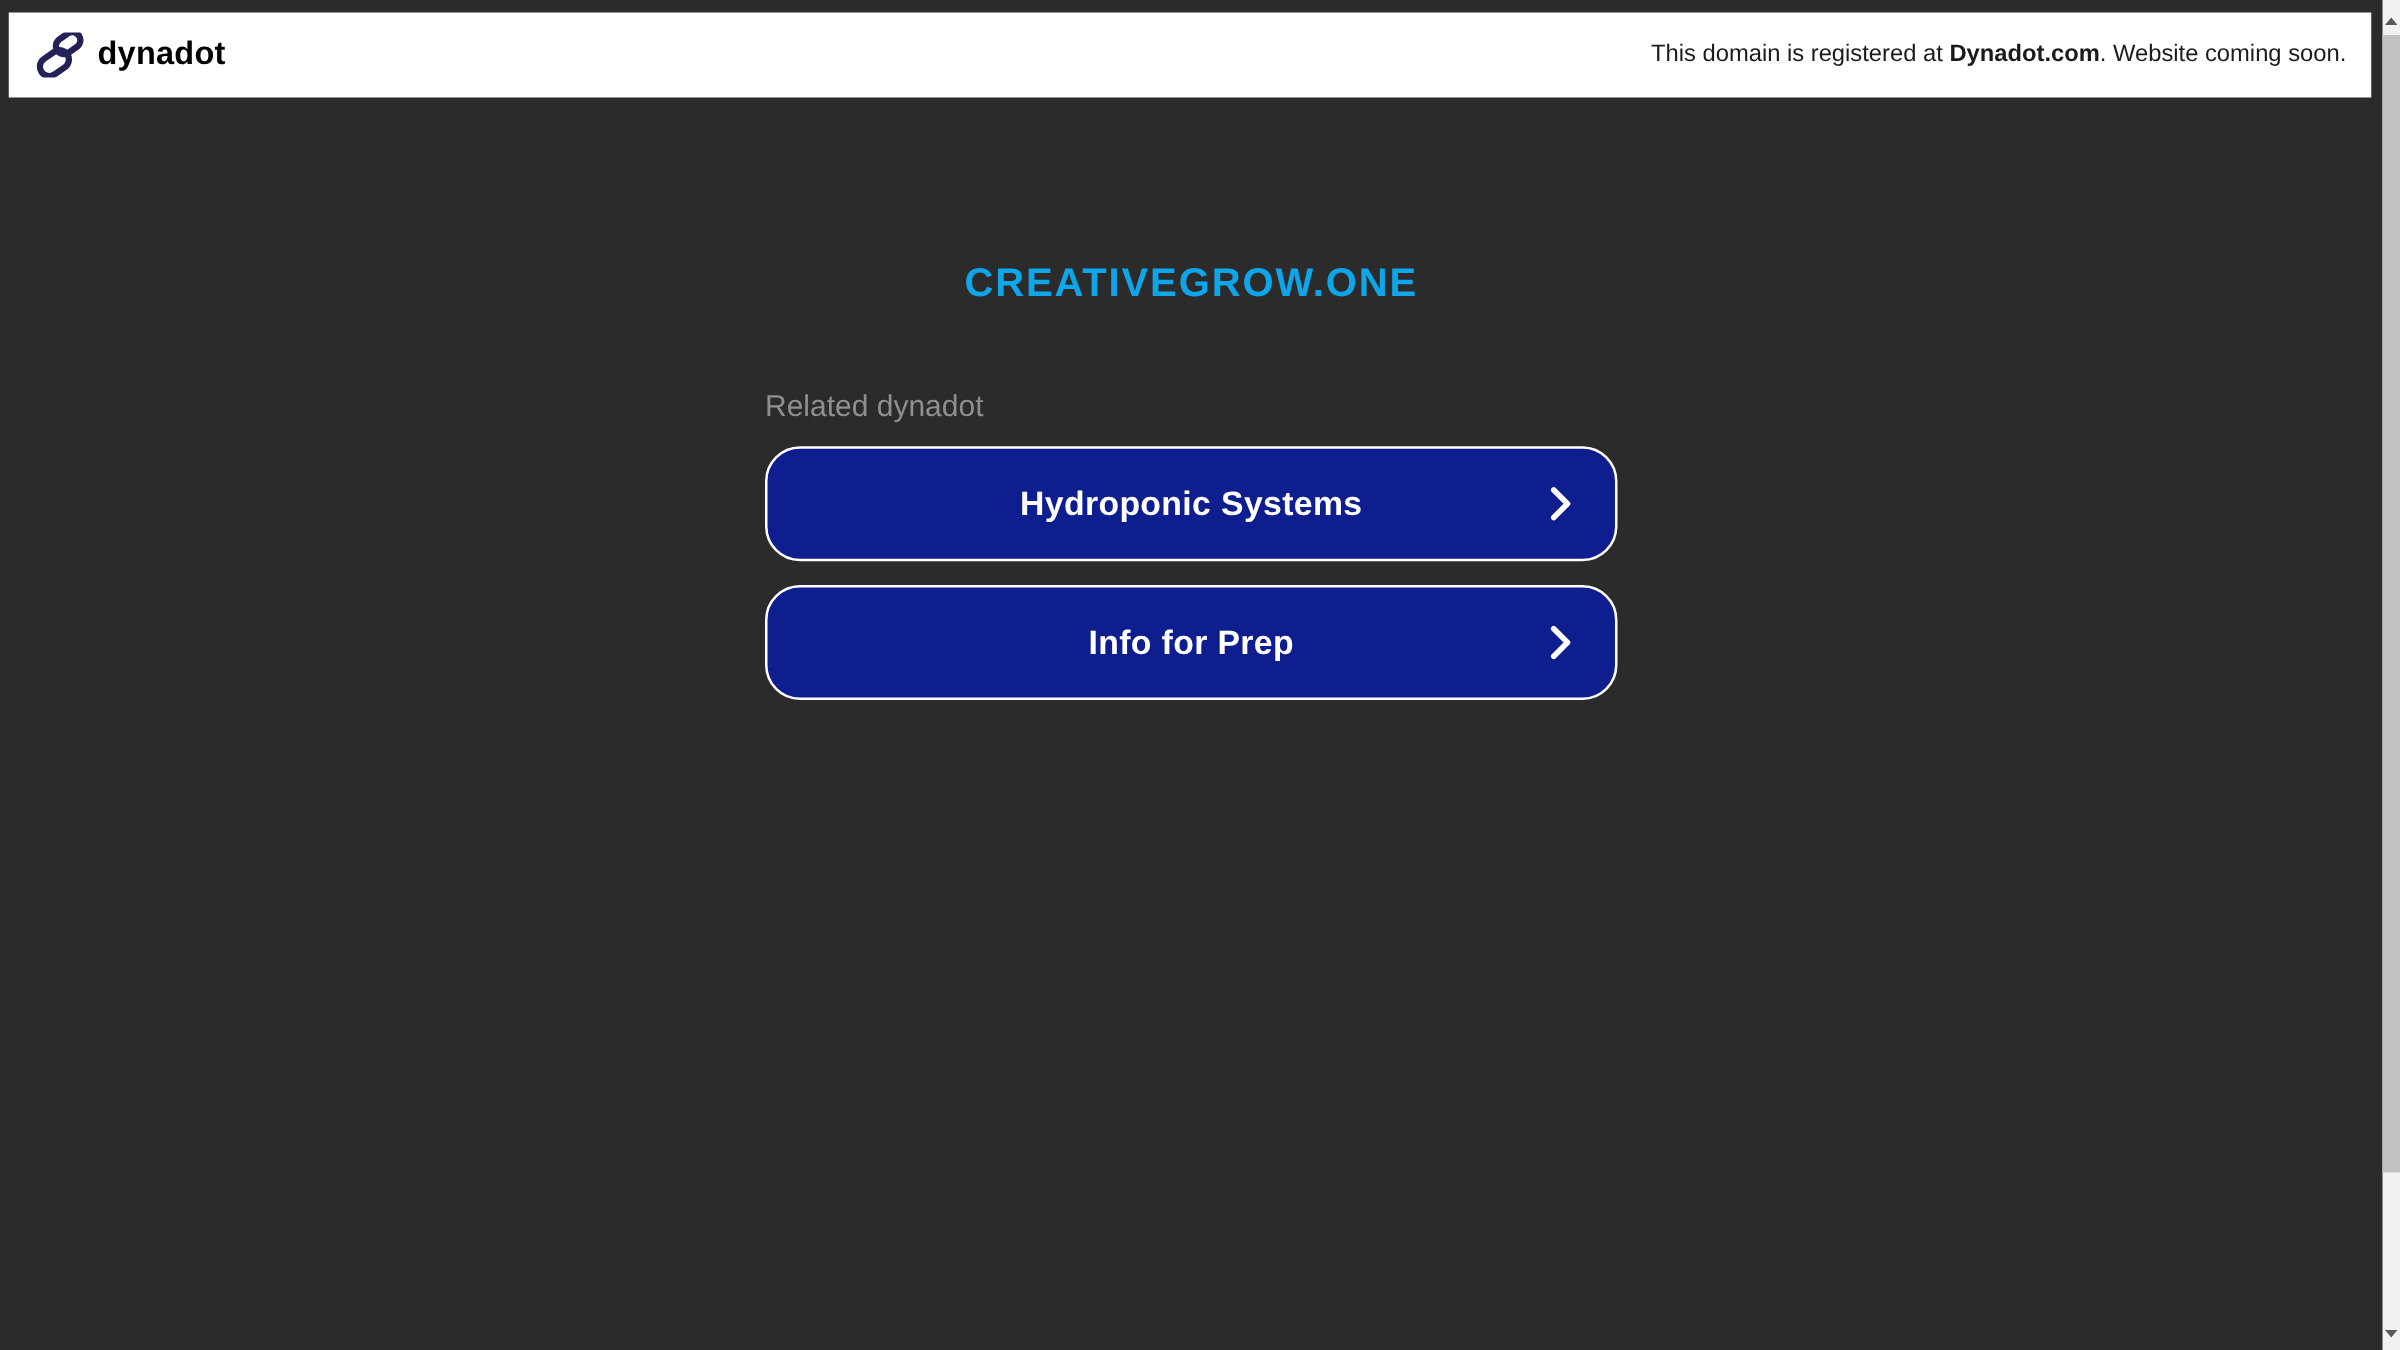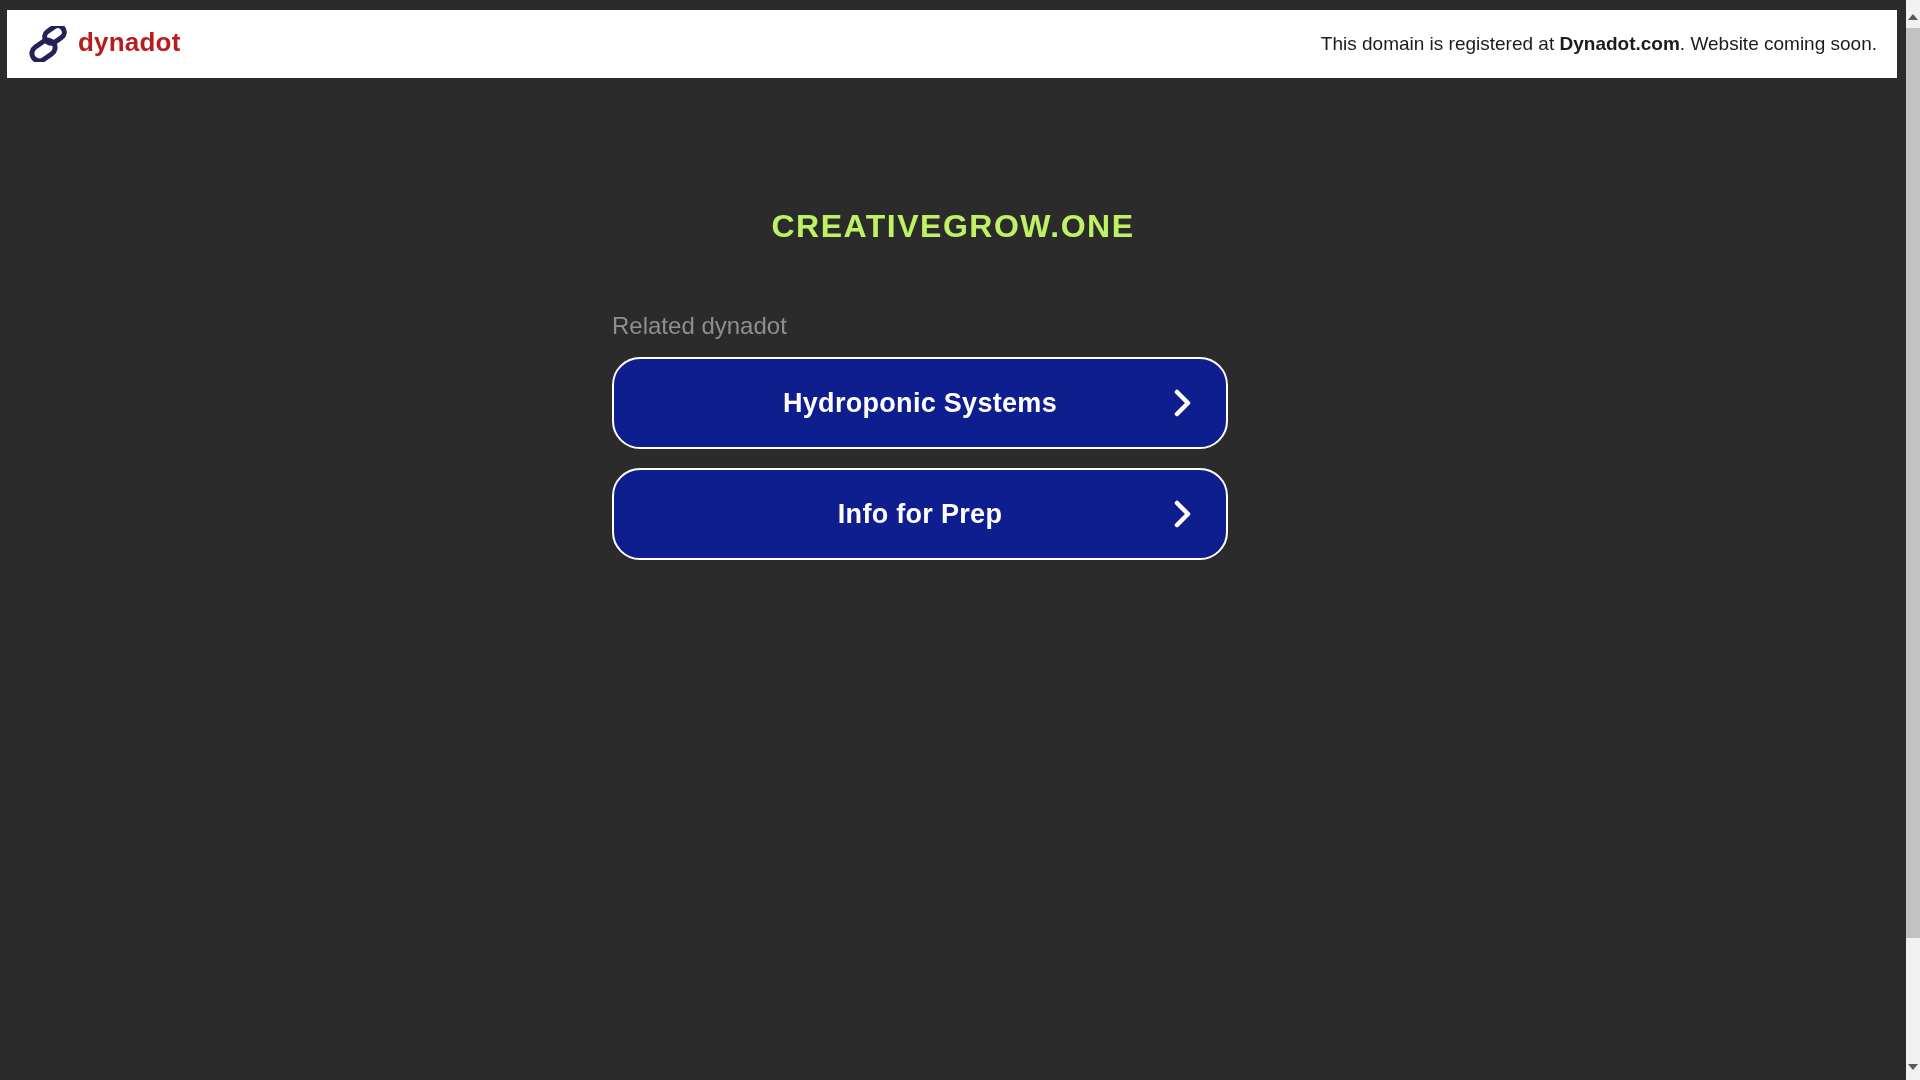--- a/index.html
+++ b/index.html
@@ -23,21 +23,21 @@
   }
   .logo {
     display: flex;
     align-items: center;
     gap: 9px;
     cursor: pointer;
   }
   .logo-word {
     font-size: 26px;
     font-weight: bold;
-    color: #b91c1c;
+    color: #000000;
     letter-spacing: 0.2px;
     line-height: 1;
     padding-bottom: 4px;
   }
   .notice {
     font-size: 19px;
     color: #1b1b1b;
     white-space: nowrap;
   }
   .notice b { font-weight: bold; }
@@ -49,21 +49,21 @@
     width: 1906px; height: 1080px;
     display: flex;
     flex-direction: column;
     align-items: center;
   }
   .domain-title {
     margin-top: 207px;
     font-size: 32px;
     font-weight: bold;
     letter-spacing: 1.5px;
-    color: #bef264;
+    color: #0ea5e9;
     text-align: center;
     line-height: 38px;
   }
   .content-col {
     width: 682px;
     display: flex;
     flex-direction: column;
   }
   .related-label {
     margin-top: 67px;
@@ -72,21 +72,21 @@
     line-height: 28px;
   }
   .btn-stack {
     margin-top: 17px;
     display: flex;
     flex-direction: column;
     gap: 19px;
   }
   .search-btn {
     position: relative;
-    width: 616px;
+    width: 682px;
     height: 92px;
     background: #0f1e8e;
     border: 2px solid #ffffff;
     border-radius: 28px;
     display: flex;
     align-items: center;
     justify-content: center;
     cursor: pointer;
   }
   .search-btn-label {

